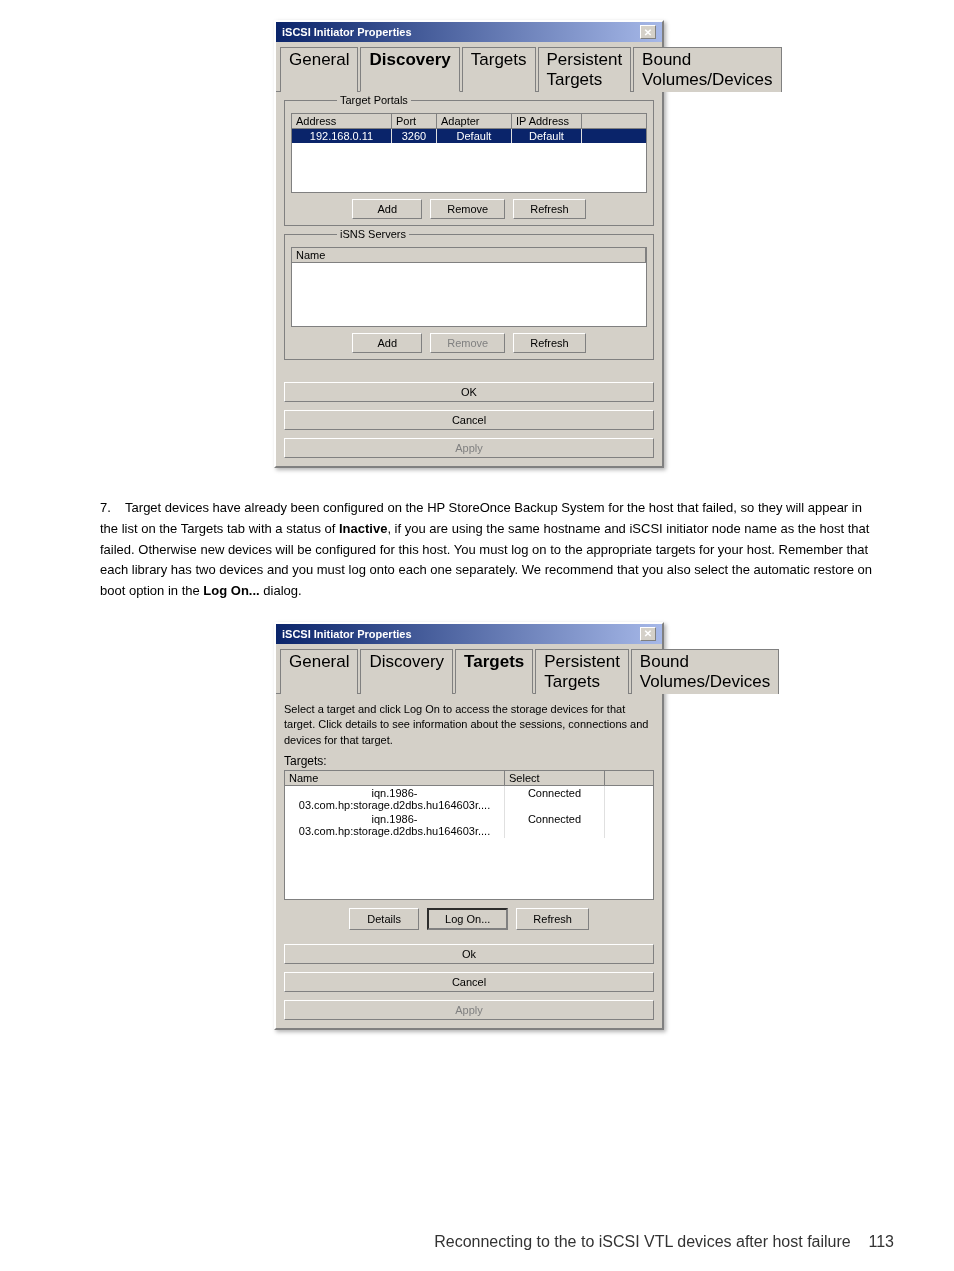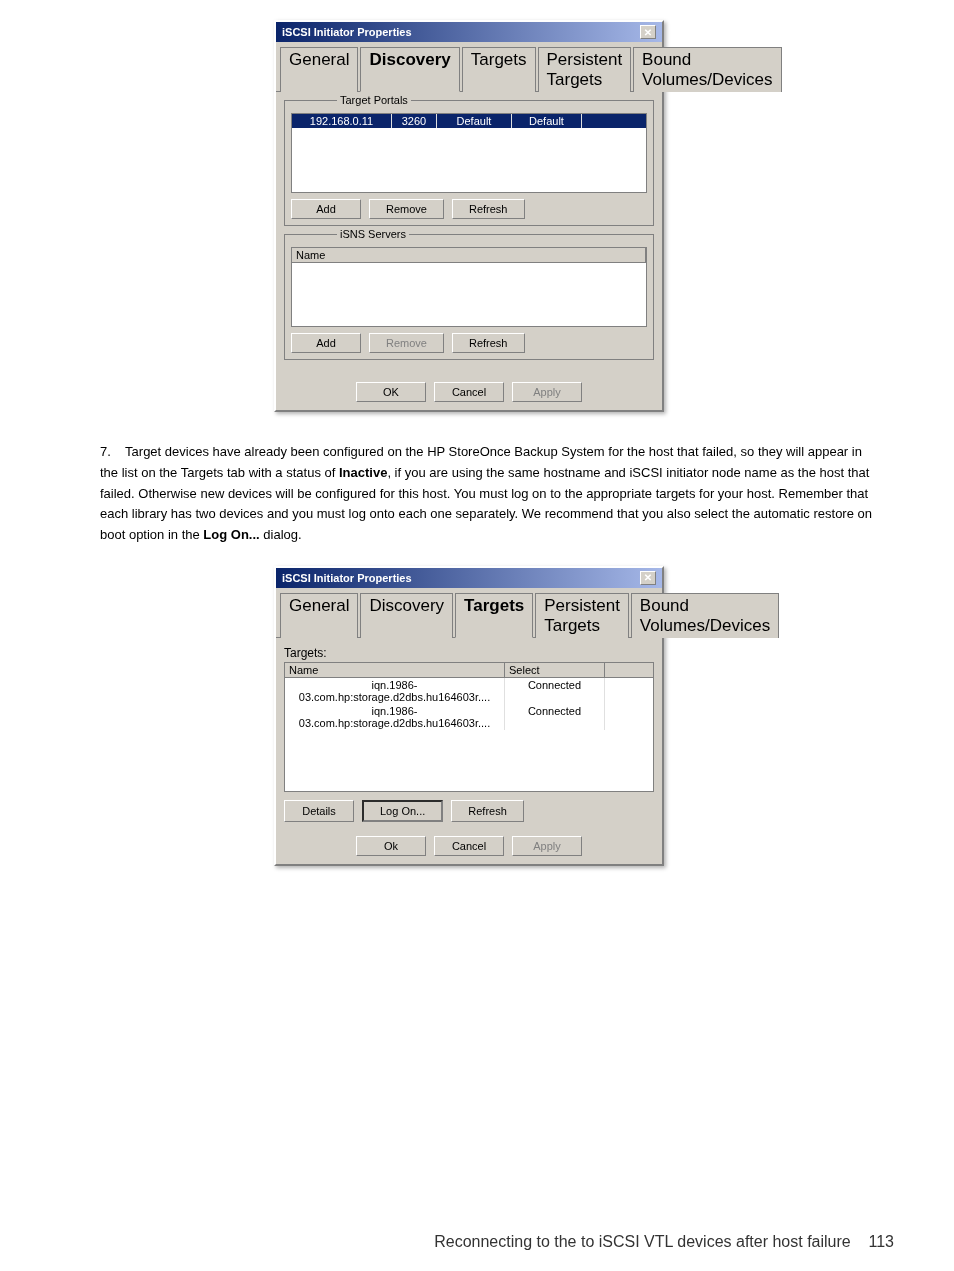--- a/index.html
+++ b/index.html
@@ -149,20 +149,21 @@
       border-right: 1px solid #e0e0e0;
       font-size: 11px;
       flex-shrink: 0;
       text-align: center;
     }
 
     .btn-row {
       display: flex;
       gap: 8px;
       margin-top: 6px;
+      justify-content: center;
     }
 
     .win-btn {
       background: #d4d0c8;
       border: 1px solid;
       border-top-color: #fff;
       border-left-color: #fff;
       border-bottom-color: #808080;
       border-right-color: #808080;
       padding: 3px 16px;
@@ -174,20 +175,21 @@
 
     .win-btn:disabled, .win-btn.disabled {
       color: #808080;
     }
 
     .dialog-footer {
       display: flex;
       justify-content: center;
       gap: 8px;
       padding: 6px 8px 8px 8px;
+      flex-direction: column;
     }
 
     
     .step-text {
       margin: 20px 0 20px 40px;
       line-height: 1.6;
       font-size: 13px;
     }
 
     
@@ -246,20 +248,26 @@
         <div class="tab active">Discovery</div>
         <div class="tab">Targets</div>
         <div class="tab">Persistent Targets</div>
         <div class="tab">Bound Volumes/Devices</div>
       </div>
       <div class="dialog-body">
 
         <div class="group-box">
           <span class="group-label">Target Portals</span>
           <div class="table-container">
+            <div class="table-header">
+              <div class="col-header col-name" style="width:100px">Address</div>
+              <div class="col-header col-port">Port</div>
+              <div class="col-header col-adapter">Adapter</div>
+              <div class="col-header col-ip">IP Address</div>
+            </div>
             <div class="table-row selected">
               <div class="table-cell" style="width:100px">192.168.0.11</div>
               <div class="table-cell col-port">3260</div>
               <div class="table-cell col-adapter">Default</div>
               <div class="table-cell col-ip">Default</div>
             </div>
           </div>
           <div class="btn-row">
             <button class="win-btn">Add</button>
             <button class="win-btn">Remove</button>
@@ -302,20 +310,21 @@
         <div class="dialog-close">✕</div>
       </div>
       <div class="dialog-tabs">
         <div class="tab">General</div>
         <div class="tab">Discovery</div>
         <div class="tab active">Targets</div>
         <div class="tab">Persistent Targets</div>
         <div class="tab">Bound Volumes/Devices</div>
       </div>
       <div class="dialog-body">
+        <p class="info-text">Select a target and click Log On to access the storage devices for that target. Click details to see information about the sessions, connections and devices for that target.</p>
         <div class="targets-label">Targets:</div>
         <div class="targets-table">
           <div class="targets-table-header">
             <div class="col-header" style="width:220px">Name</div>
             <div class="col-header col-status">Select</div>
           </div>
           <div class="table-row">
             <div class="table-cell" style="width:220px">iqn.1986-03.com.hp:storage.d2dbs.hu164603r....</div>
             <div class="table-cell col-status">Connected</div>
           </div>

